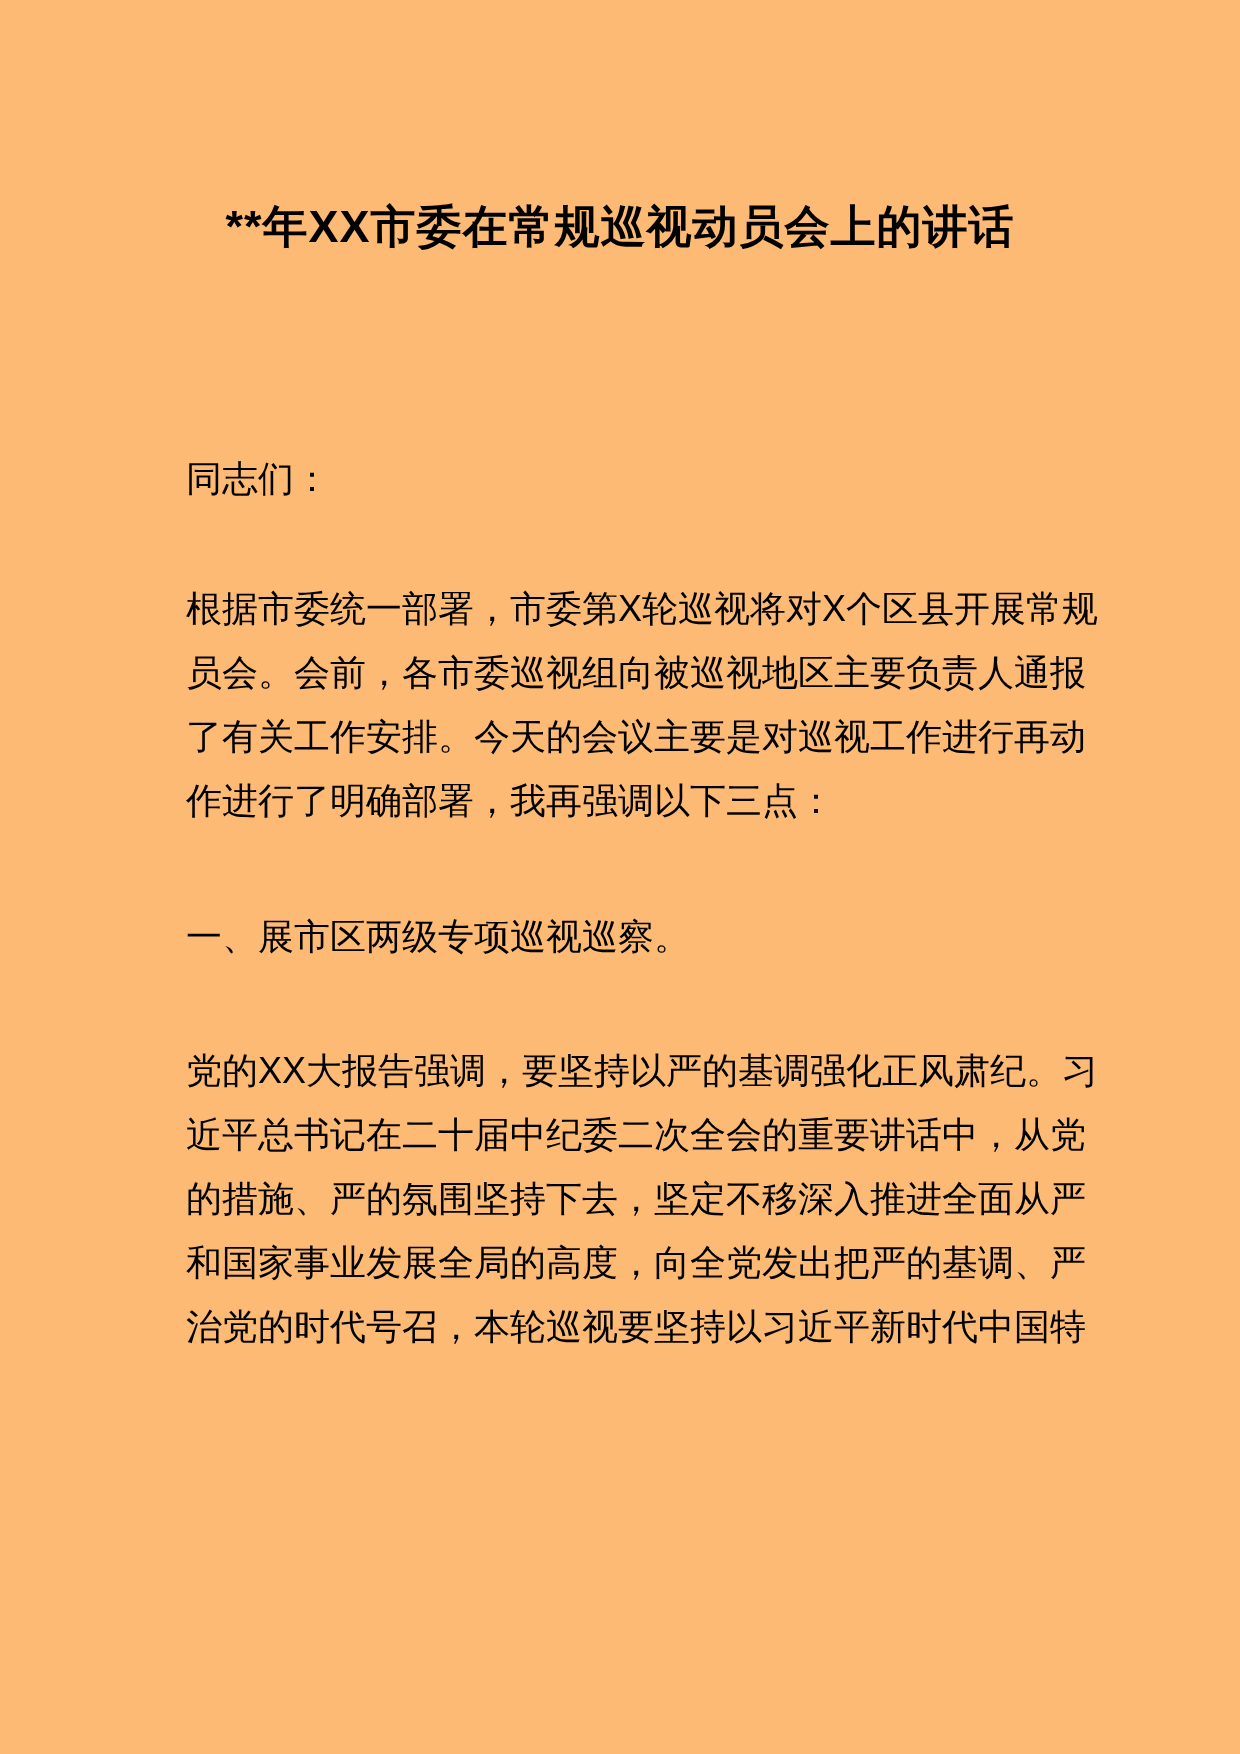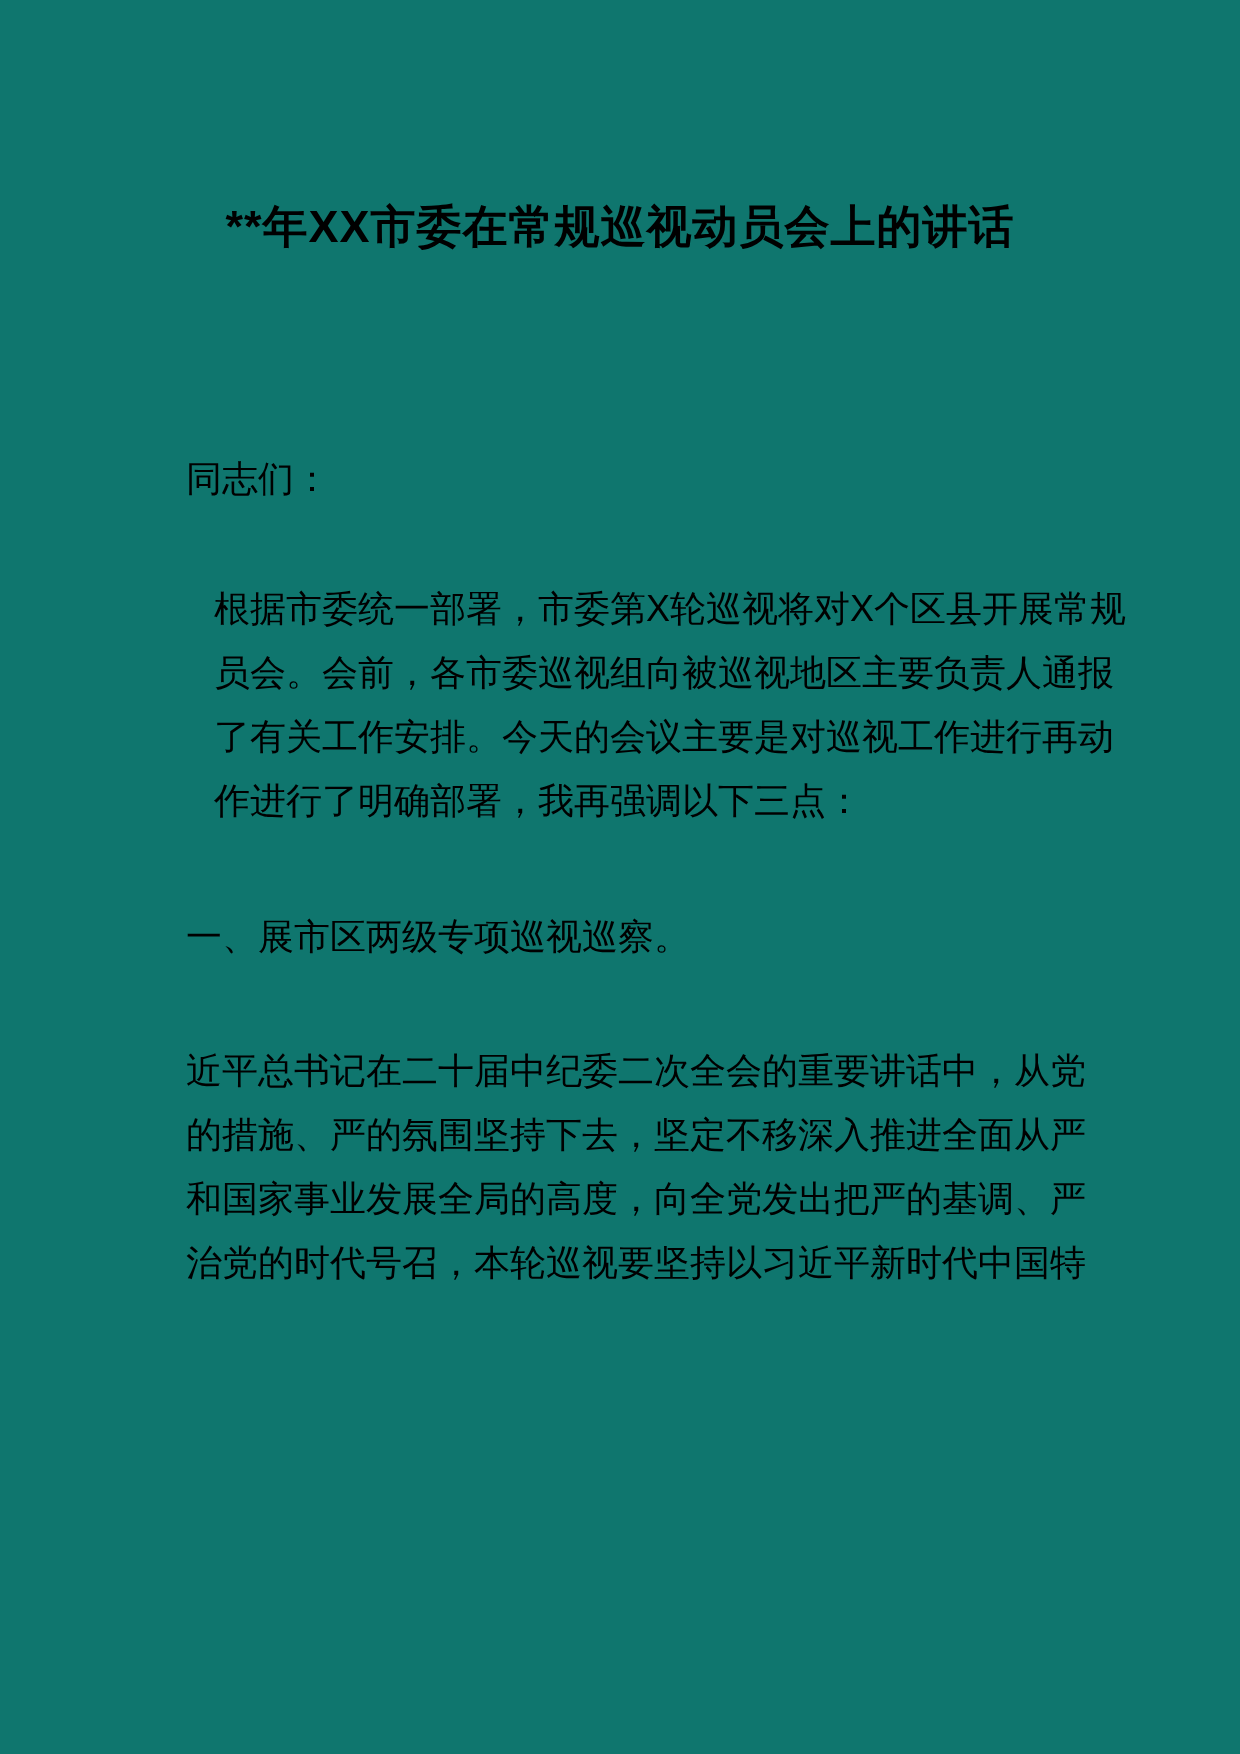--- a/index.html
+++ b/index.html
@@ -4,21 +4,21 @@
 <style>
   html, body {
     margin: 0;
     padding: 0;
     background: #ffffff;
   }
   .page {
     position: relative;
     width: 1240px;
     height: 1754px;
-    background: #0f766e;
+    background: #fdba74;
     color: #000000;
     font-family: "Liberation Sans", "DejaVu Sans", sans-serif;
     overflow: hidden;
   }
   .content {
     position: absolute;
     left: 186px;
     top: 0;
     width: 868px;
   }
@@ -40,21 +40,21 @@
   }
   .paragraph {
     font-size: 36px;
     font-weight: 400;
     line-height: 64px;
   }
   .paragraph .line {
     white-space: nowrap;
     height: 64px;
   }
-  .mt-p1 { margin-top: 66px; margin-left: 28px; }
+  .mt-p1 { margin-top: 66px; }
   .mt-heading { margin-top: 72px; }
   .mt-p2 { margin-top: 70px; }
 </style>
 </head>
 <body>
 
 <div class="page">
   <div class="content">
 
     <h1 class="doc-title">**年XX市委在常规巡视动员会上的讲话</h1>
@@ -66,20 +66,21 @@
         <div class="line">员会。会前，各市委巡视组向被巡视地区主要负责人通报</div>
         <div class="line">了有关工作安排。今天的会议主要是对巡视工作进行再动</div>
         <div class="line">作进行了明确部署，我再强调以下三点：</div>
       </div>
 
     <div class="paragraph mt-heading">
         <div class="line">一、展市区两级专项巡视巡察。</div>
       </div>
 
     <div class="paragraph mt-p2">
+        <div class="line">党的XX大报告强调，要坚持以严的基调强化正风肃纪。习</div>
         <div class="line">近平总书记在二十届中纪委二次全会的重要讲话中，从党</div>
         <div class="line">的措施、严的氛围坚持下去，坚定不移深入推进全面从严</div>
         <div class="line">和国家事业发展全局的高度，向全党发出把严的基调、严</div>
         <div class="line">治党的时代号召，本轮巡视要坚持以习近平新时代中国特</div>
       </div>
 
   </div>
 </div>
 
 </body></html>

